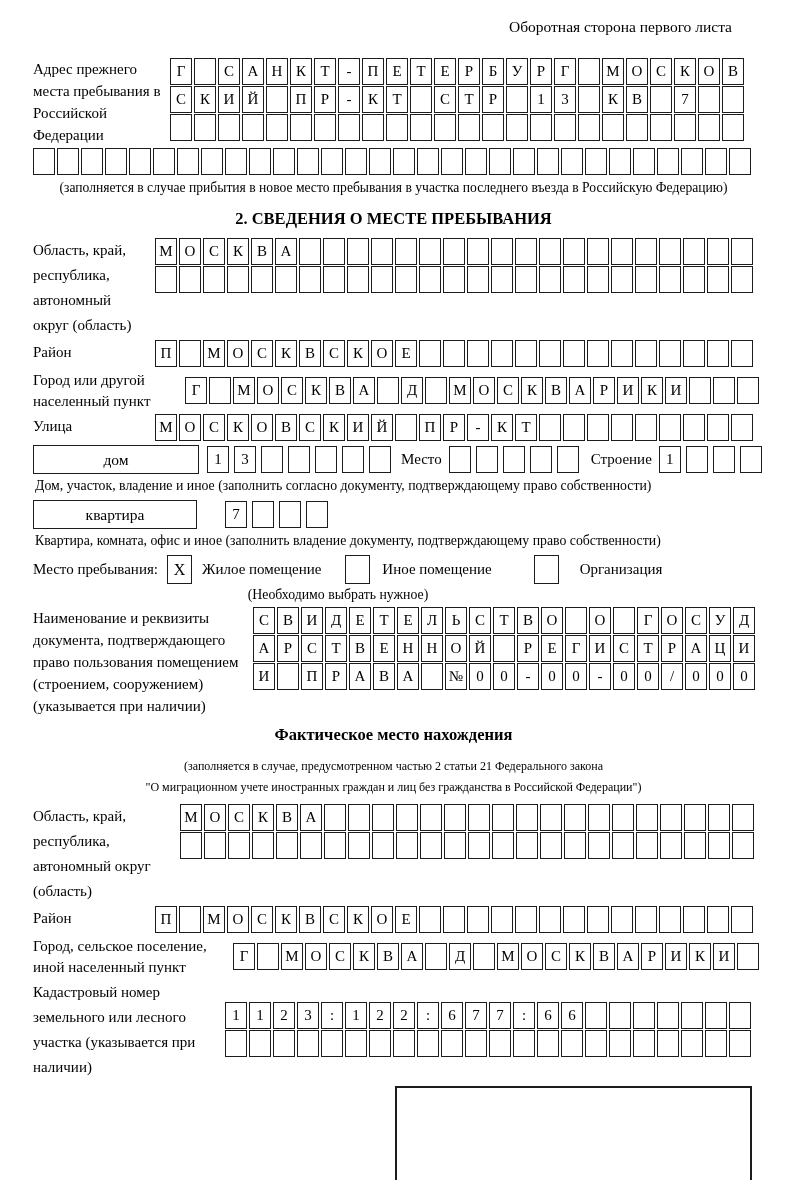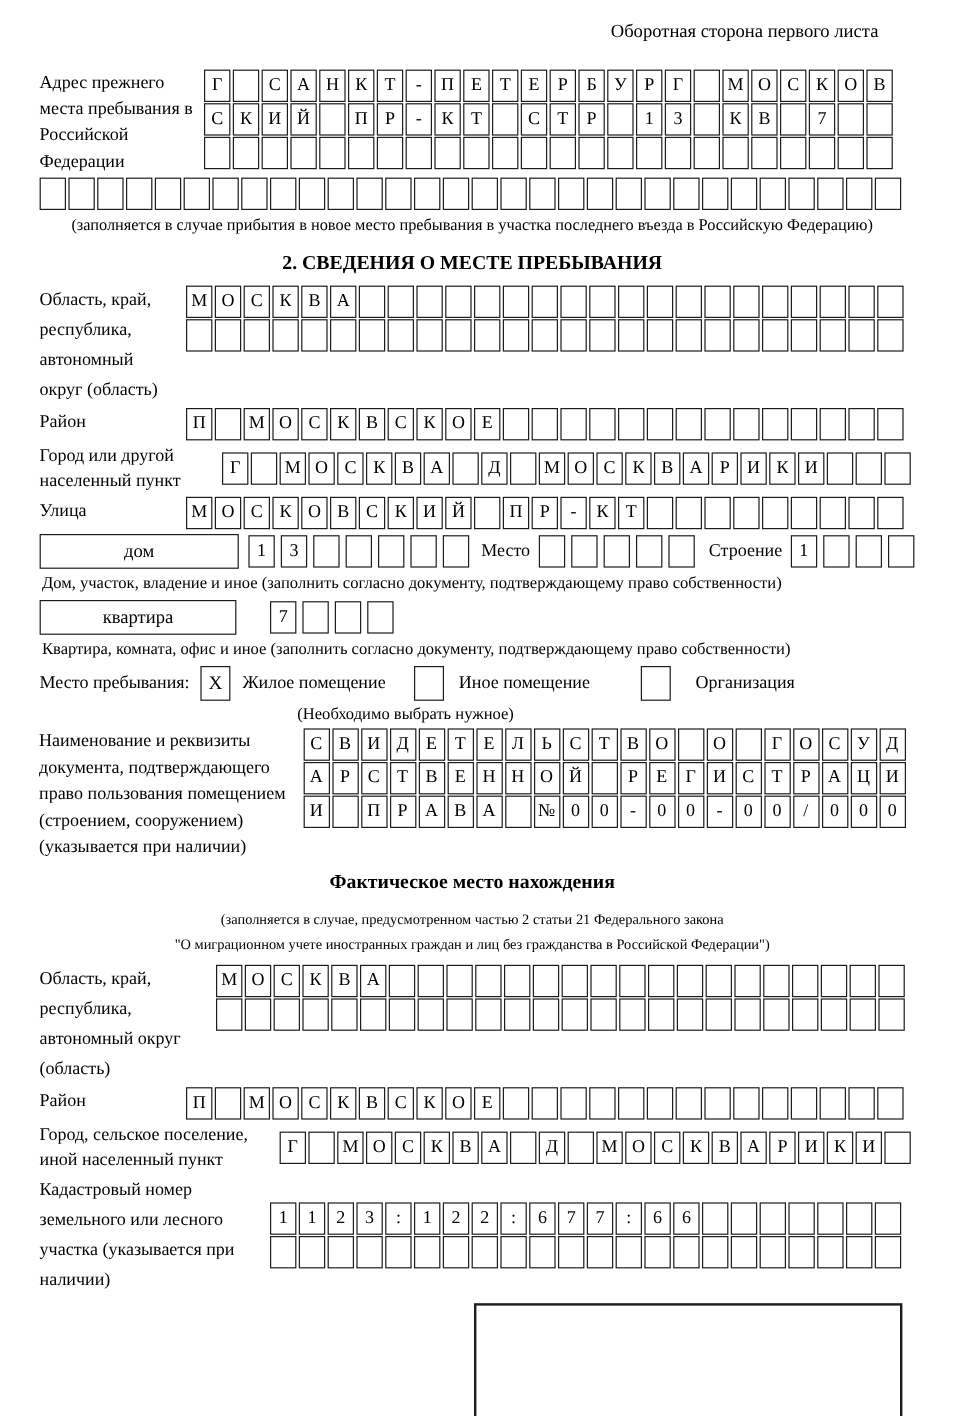--- a/index.html
+++ b/index.html
@@ -36,21 +36,21 @@
 
   .chk-row { display:flex; align-items:center; margin-top:6px; }
   .chk { flex:none; width:25px; height:29px; border:1.7px solid #1c1c1c;
          display:flex; align-items:center; justify-content:center; font-size:16px; }
   .chk-note { font-size:13.8px; width:330px; margin-left:140px; text-align:center; margin-top:3px; }
   .fact-sub { font-size:12px; text-align:center; line-height:21px; margin-bottom:6px; }
 
   .stamp-wrap { margin-left:362px; margin-top:6px; }
   .stamp-box { width:357px; height:175px; border:2px solid #1c1c1c; }
 
-  .mt2 { margin-top:2px; } .mt4 { margin-top:4px;justify-content:center; }
+  .mt2 { margin-top:2px; } .mt4 { margin-top:4px; }
   .ac { align-items:center; }
 </style>
 </head>
 <body>
 
 <div class="page">
 
   <div class="hdr-right">Оборотная сторона первого листа</div>
 
   <div class="frow" style="margin-top:22px;">
@@ -355,21 +355,21 @@
 
   <div class="house-row" style="margin-top:0;">
     <div class="named-box" style="width:164px;">квартира</div>
     <div class="cells sp" style="margin-left:28px;">
         <div class="cell">7</div>
         <div class="cell"></div>
         <div class="cell"></div>
         <div class="cell"></div>
       </div>
   </div>
-  <div class="small-note">Квартира, комната, офис и иное (заполнить согласно документу, подтверждающему право собственности)</div>
+  <div class="small-note">Квартира, комната, офис и иное (заполнить владение документу, подтверждающему право собственности)</div>
 
   <div class="chk-row">
     <span class="inline-lbl">Место пребывания:</span>
     <span class="chk" style="margin-left:9px;">X</span>
     <span class="inline-lbl" style="margin-left:10px;">Жилое помещение</span>
     <span class="chk" style="margin-left:24px;"></span>
     <span class="inline-lbl" style="margin-left:12px;">Иное помещение</span>
     <span class="chk" style="margin-left:42px;"></span>
     <span class="inline-lbl" style="margin-left:21px;">Организация</span>
   </div>

